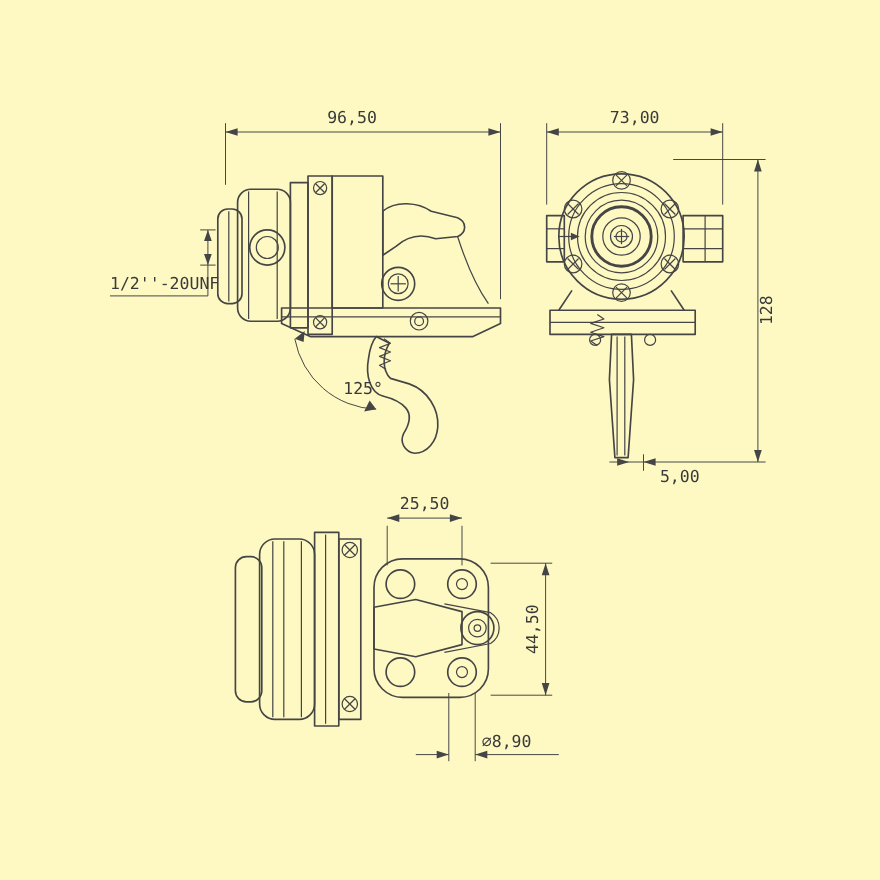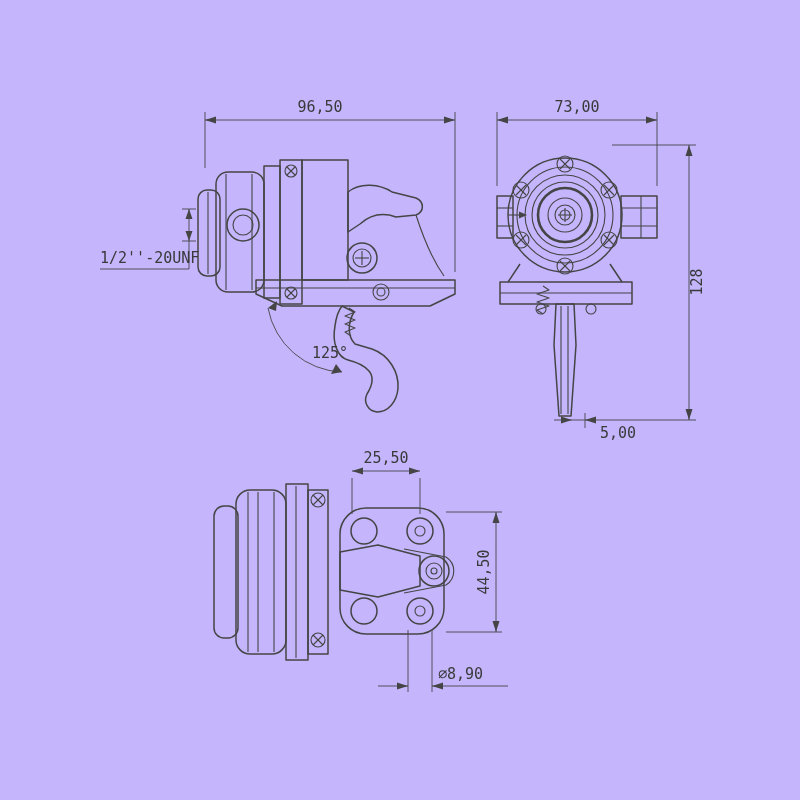--- a/index.html
+++ b/index.html
@@ -7,21 +7,21 @@
     padding: 0;
     background: #ffffff;
     width: 800px;
     height: 800px;
     font-family: "DejaVu Sans Mono", "Liberation Mono", monospace;
   }
   #canvas {
     width: 800px;
     height: 800px;
     position: relative;
-    background: #c4b5fd;
+    background: #fef9c3;
   }
   svg { display: block; }
   .outline   { fill: none; stroke: #454545; stroke-width: 1.5; stroke-linejoin: round; }
   .detail    { fill: none; stroke: #454545; stroke-width: 1.1; stroke-linejoin: round; }
   .thick     { fill: none; stroke: #454545; stroke-width: 2.6; }
   .dimline   { fill: none; stroke: #454545; stroke-width: 0.9; }
   .arrow     { fill: #454545; stroke: none; }
   .dimtext   { fill: #3a3a3a; font-size: 15px; font-family: "DejaVu Sans Mono", "Liberation Mono", monospace; }
 </style>
 </head>

